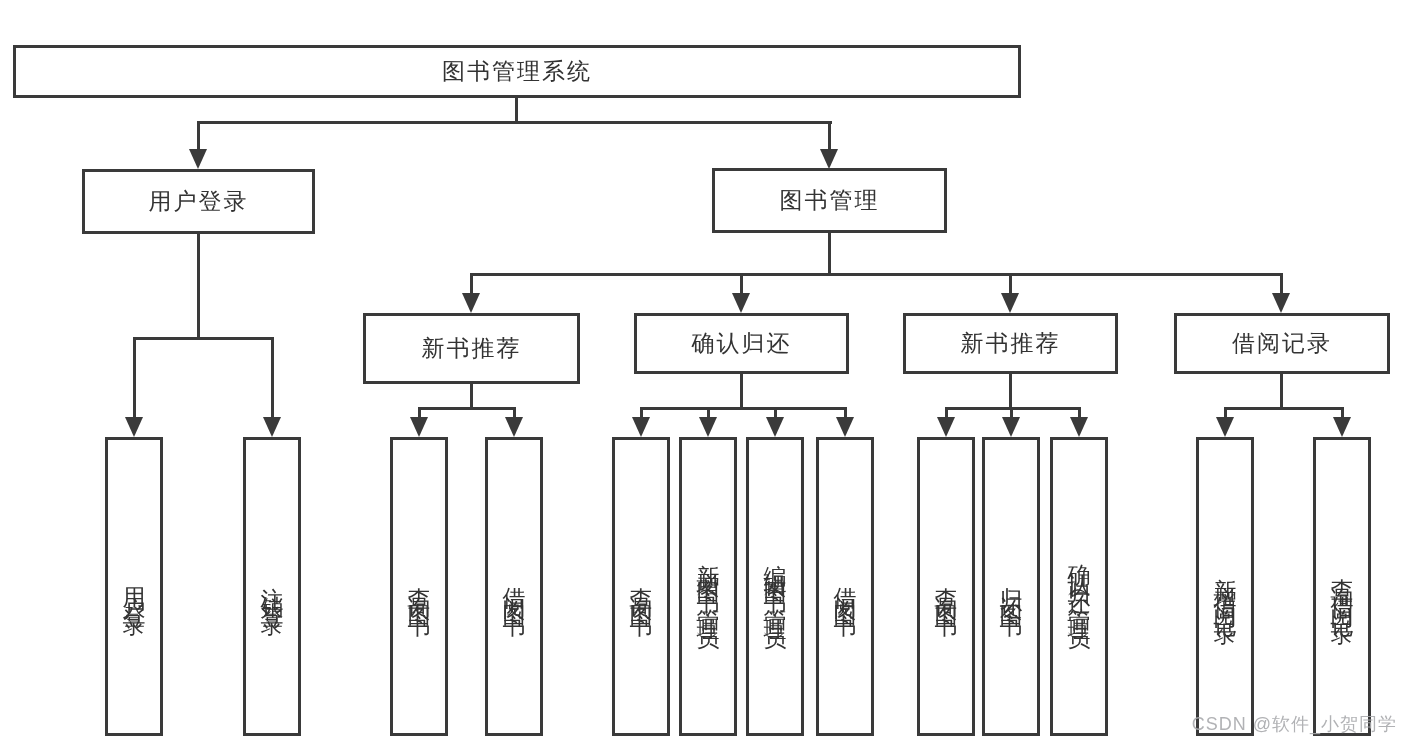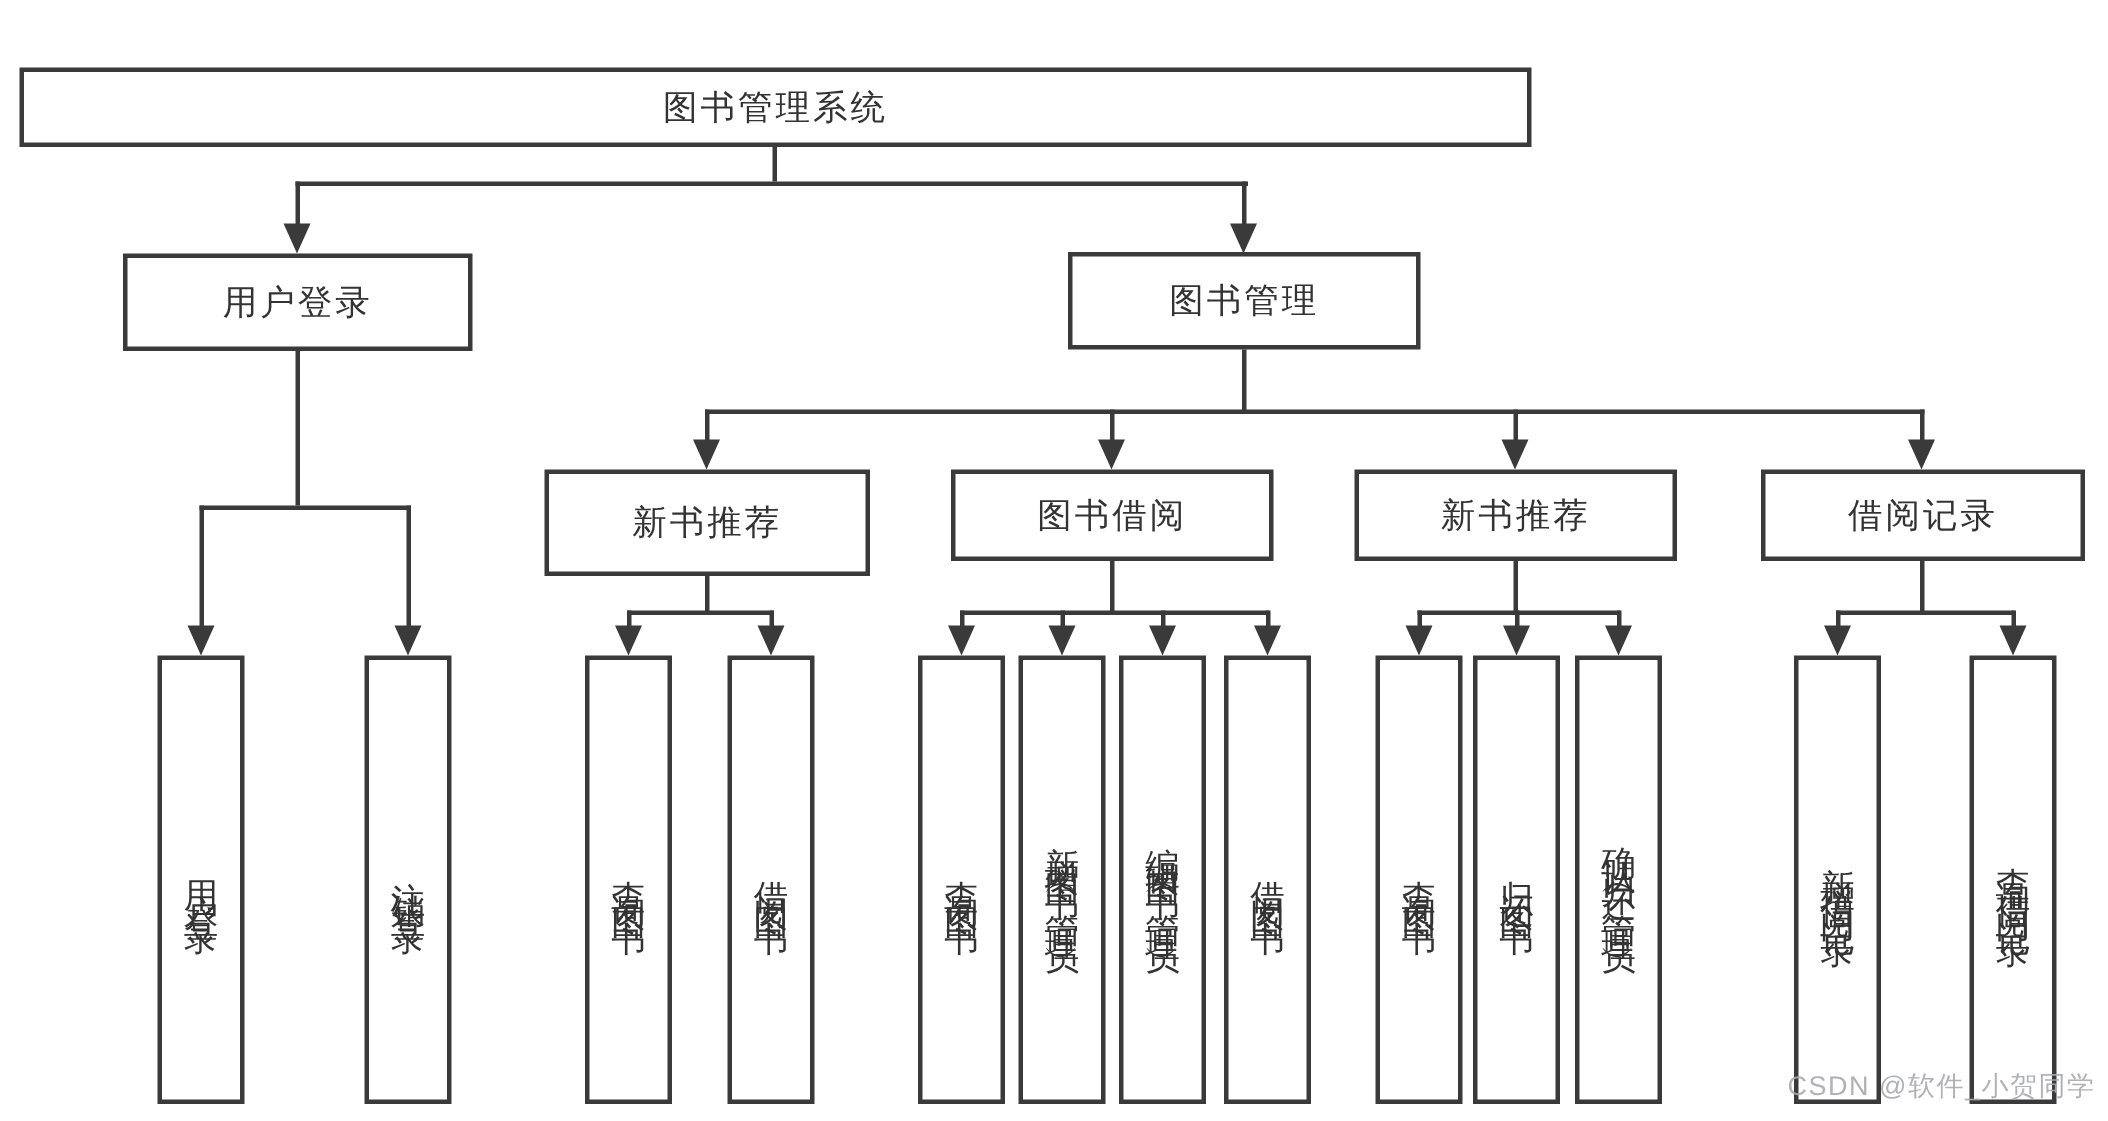--- a/index.html
+++ b/index.html
@@ -129,21 +129,21 @@
     <span class="hlabel">用户登录</span>
   </div>
   <div class="box" style="left:712px;top:168px;width:235px;height:65px;">
     <span class="hlabel">图书管理</span>
   </div>
 
   <div class="box" style="left:363px;top:313px;width:217px;height:71px;">
     <span class="hlabel">新书推荐</span>
   </div>
   <div class="box" style="left:634px;top:313px;width:215px;height:61px;">
-    <span class="hlabel">图书借阅</span>
+    <span class="hlabel">确认归还</span>
   </div>
   <div class="box" style="left:903px;top:313px;width:215px;height:61px;">
     <span class="hlabel">新书推荐</span>
   </div>
   <div class="box" style="left:1174px;top:313px;width:216px;height:61px;">
     <span class="hlabel">借阅记录</span>
   </div>
 
   <div class="box" style="left:105px;top:437px;width:58px;height:299px;">
     <span class="vlabel">用户登录</span>

